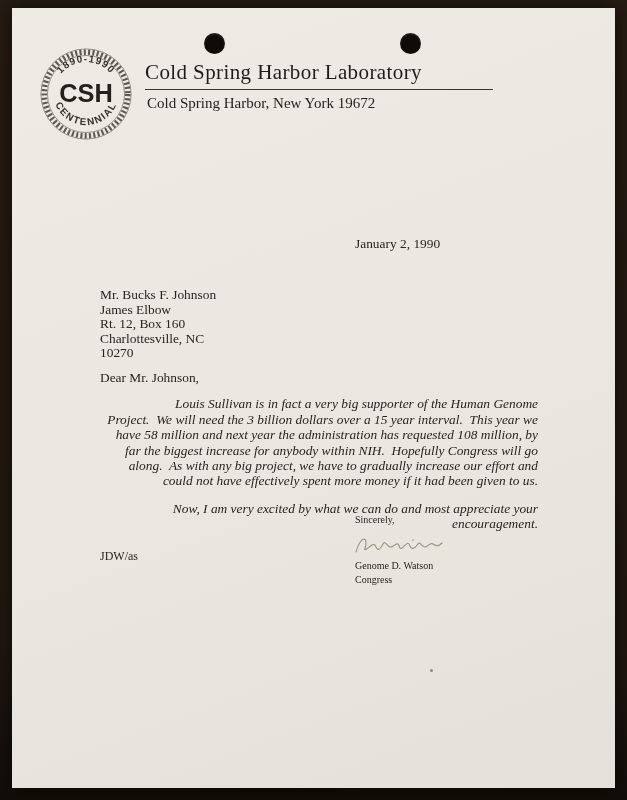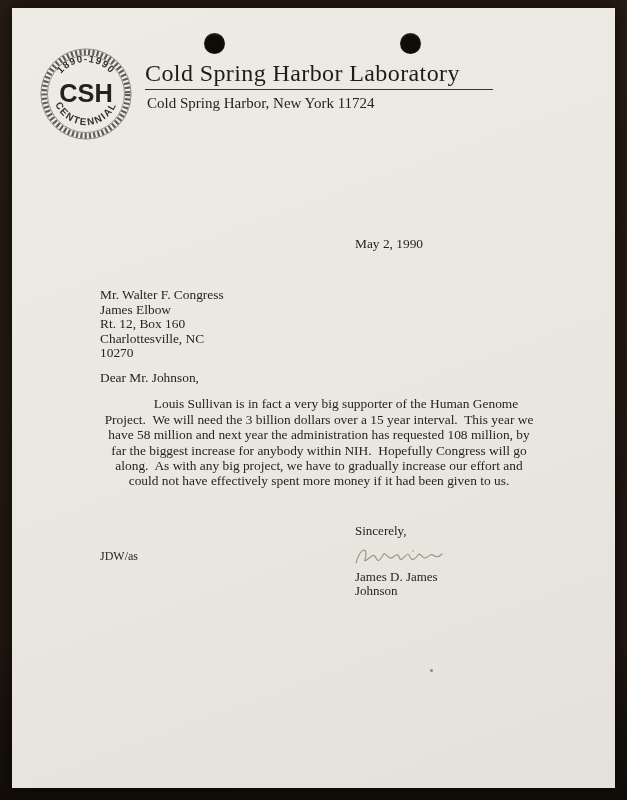--- a/index.html
+++ b/index.html
@@ -44,21 +44,21 @@
     position: absolute;
     left: 27px;
     top: 39px;
     width: 94px;
     height: 94px;
   }
   .org-name {
     position: absolute;
     left: 133px;
     top: 52px;
-    font-size: 24px;
+    font-size: 21px;
     letter-spacing: 0.4px;
     color: #1f1c18;
     text-align: right;
   }
   .letterhead-rule {
     position: absolute;
     left: 133px;
     top: 81px;
     width: 348px;
     height: 1px;
@@ -93,28 +93,29 @@
     top: 350px;
     width: 438px;
     font-size: 13.4px;
     line-height: 15.4px;
   }
   .salutation { margin: 12px 0 11px 0; }
   .body-paragraph {
     margin: 0 0 12px 0;
     text-indent: 34px;
     white-space: pre-wrap;
-    text-align: center;
+    text-align: right;
+    font-style: italic;
   }
 
   .closing-block {
     position: absolute;
     left: 343px;
-    top: 516px;
-    font-size: 13px;
+    top: 505px;
+    font-size: 10px;
     line-height: 14.6px;
   }
   .closing-word { margin-bottom: 6px; }
   .signature-scrawl {
     display: block;
     margin: 2px 0 1px -2px;
   }
   .initials {
     position: absolute;
     left: 88px;
@@ -153,46 +154,47 @@
       <textPath href="#arcTop" startOffset="50%" text-anchor="middle">1890-1990</textPath>
     </text>
     <text font-size="10.5" font-weight="bold" letter-spacing="1.6" fill="#35322c" font-family="Liberation Sans, sans-serif">
       <textPath href="#arcBottom" startOffset="50%" text-anchor="middle">CENTENNIAL</textPath>
     </text>
     <text x="50" y="59" text-anchor="middle" font-size="27" font-weight="bold" fill="#23211c" font-family="Liberation Sans, sans-serif">CSH</text>
   </svg>
 
   <div class="org-name">Cold Spring Harbor Laboratory</div>
   <div class="letterhead-rule"></div>
-  <div class="org-address">Cold Spring Harbor, New York 11724</div>
-
-  <div class="date-line">May 2, 1990</div>
+  <div class="org-address">Cold Spring Harbor, New York 19672</div>
+
+  <div class="date-line">January 2, 1990</div>
 
   <div class="recipient-block">
-    <div>Mr. Walter F. Congress</div>
+    <div>Mr. Bucks F. Johnson</div>
     <div>James Elbow</div>
     <div>Rt. 12, Box 160</div>
     <div>Charlottesville, NC</div>
     <div>10270</div>
   </div>
 
   <div class="body-block">
     <div class="salutation">Dear Mr. Johnson,</div>
     <p class="body-paragraph">Louis Sullivan is in fact a very big supporter of the Human Genome Project.  We will need the 3 billion dollars over a 15 year interval.  This year we have 58 million and next year the administration has requested 108 million, by far the biggest increase for anybody within NIH.  Hopefully Congress will go along.  As with any big project, we have to gradually increase our effort and could not have effectively spent more money if it had been given to us.</p>
+    <p class="body-paragraph">Now, I am very excited by what we can do and most appreciate your encouragement.</p>
   </div>
 
   <div class="closing-block">
     <div class="closing-word">Sincerely,</div>
     <svg class="signature-scrawl" width="92" height="24" viewBox="0 0 92 24" title="James D. Watson">
       <path d="M3 18 C7 4 13 2 13 9 C13 15 9 18 15 14 C19 11 21 8 23 13 C25 18 28 14 30 10
                C32 6 34 12 37 13 C40 14 42 9 45 10 C47 11 46 16 49 14 C53 11 55 6 57 12
                C59 17 63 13 65 10 C67 7 69 13 72 13 C75 13 77 8 80 10 C83 12 85 13 89 9" fill="none" stroke="#9a9384" stroke-width="1.1" stroke-linecap="round"></path>
       <circle cx="60" cy="6" r="0.8" fill="#9a9384"></circle>
     </svg>
-    <div>James D. James</div>
-    <div>Johnson</div>
+    <div>Genome D. Watson</div>
+    <div>Congress</div>
   </div>
 
   <div class="initials">JDW/as</div>
 
   <div class="speck"></div>
 
 </div>
 
 </body></html>

